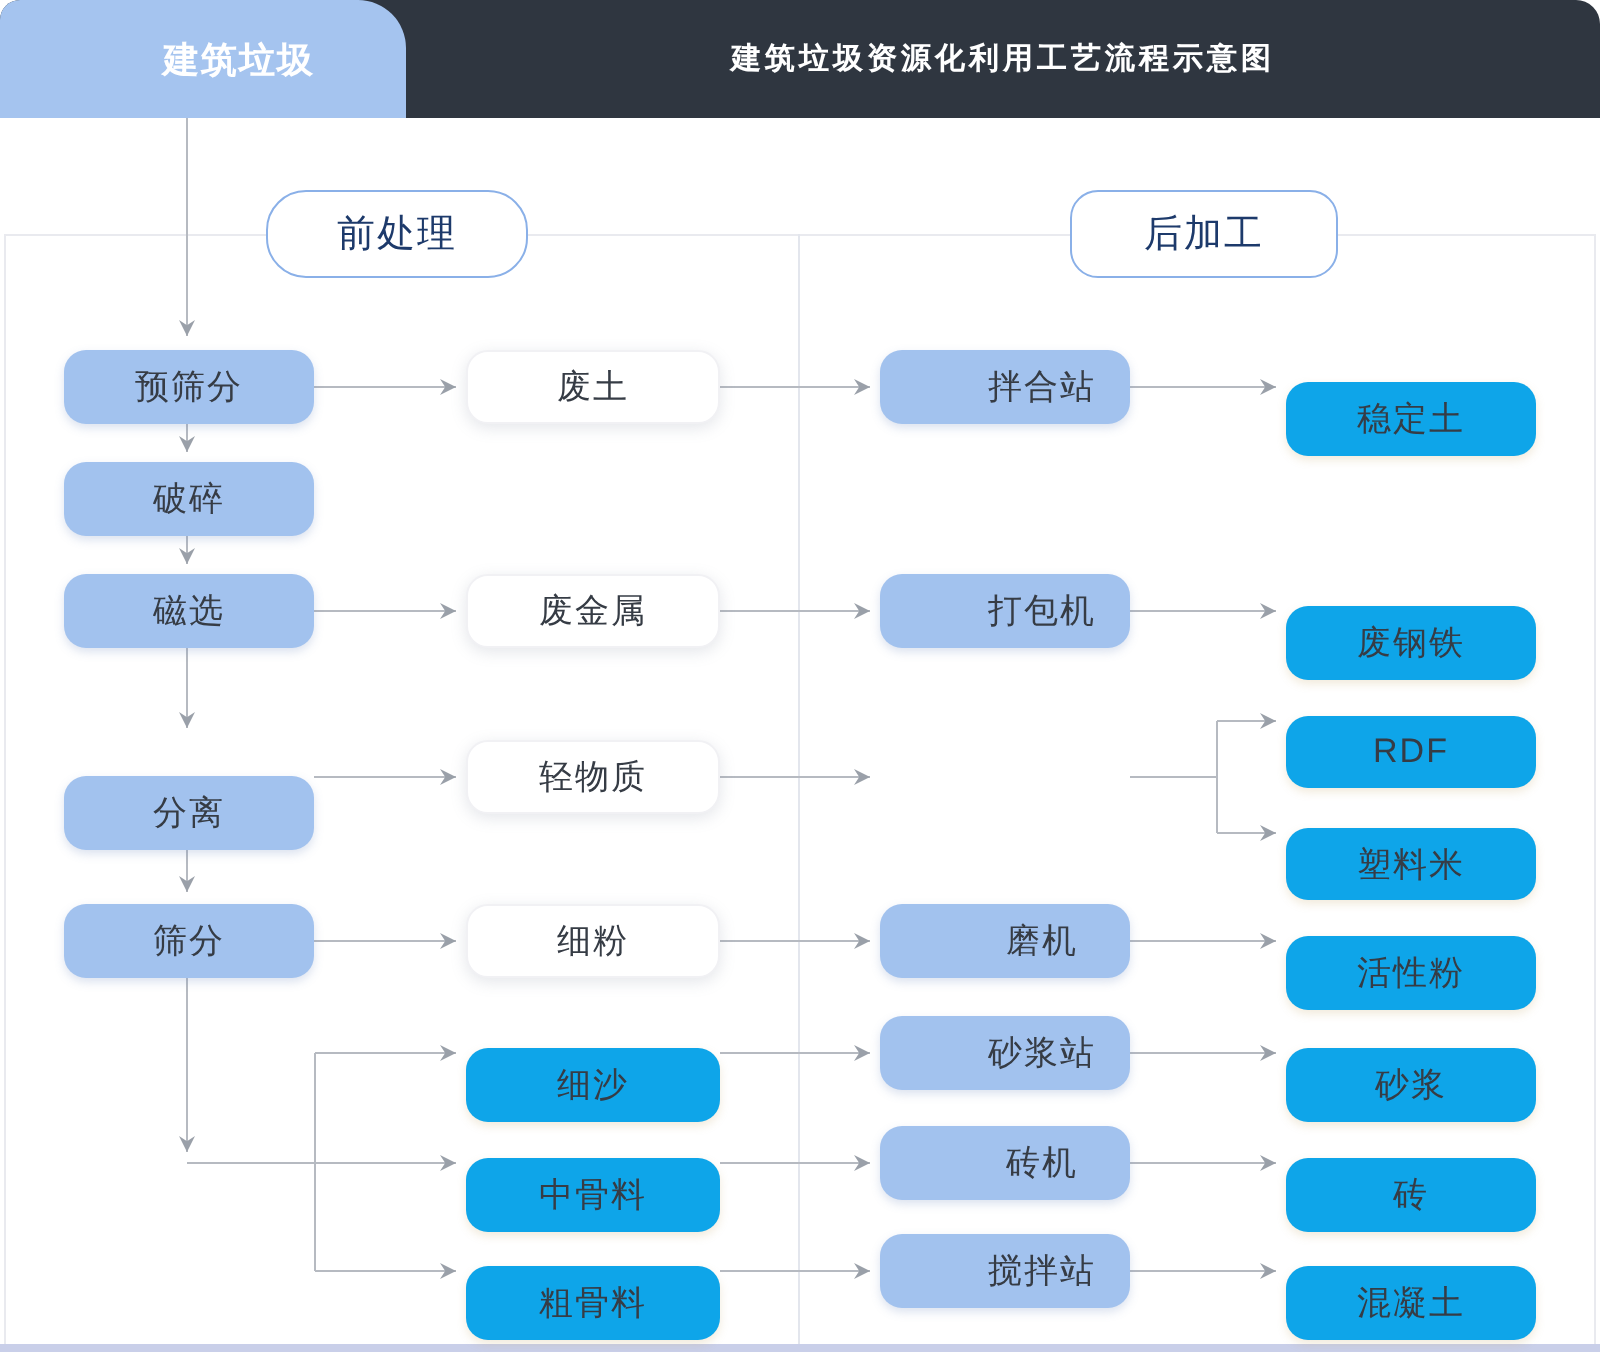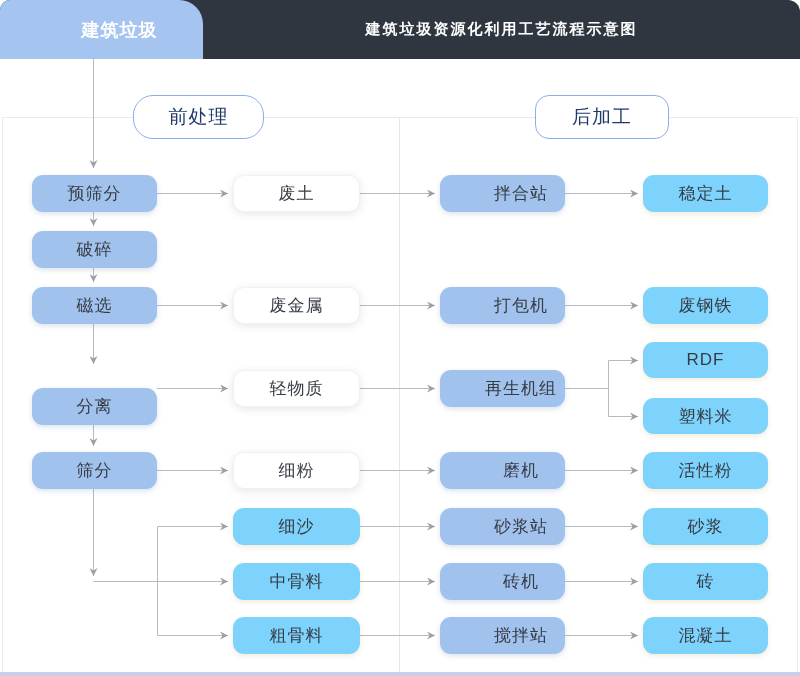--- a/index.html
+++ b/index.html
@@ -60,21 +60,21 @@
 
   
   .node {
     position: absolute; height: 37px;
     border-radius: 11px;
     display: flex; align-items: center; justify-content: center;
     font-size: 17px; color: #363c45; letter-spacing: 1px;
     z-index: 2;
   }
   .n-blue   { background: #a2c2ee; box-shadow: 0 2px 5px rgba(110,140,190,0.25); font-family: Liberation Serif, serif; }
-  .n-yellow { background: #7dd3fc; box-shadow: 0 2px 5px rgba(190,160,90,0.22); }
+  .n-yellow { background: #0ea5e9; box-shadow: 0 2px 5px rgba(190,160,90,0.22); margin-top: 16px; }
   .n-white  { background: #ffffff; border: 1px solid #f1f1f4;
               box-shadow: 0 2px 8px rgba(120,130,150,0.20); }
   .c1 { left: 32px;  width: 125px; }
   .c2 { left: 233px; width: 127px; }
   .c3 { left: 440px; width: 125px; padding-left: 37px; }
   .c4 { left: 643px; width: 125px; }
 
   
   svg.flow { position: absolute; left: 0; top: 0; z-index: 1; }
 </style>
@@ -156,21 +156,20 @@
   <div class="node n-white  c2" style="top:175px">废土</div>
   <div class="node n-white  c2" style="top:287px">废金属</div>
   <div class="node n-white  c2" style="top:370px">轻物质</div>
   <div class="node n-white  c2" style="top:452px">细粉</div>
   <div class="node n-yellow c2" style="top:508px">细沙</div>
   <div class="node n-yellow c2" style="top:563px">中骨料</div>
   <div class="node n-yellow c2" style="top:617px">粗骨料</div>
 
   <div class="node n-blue c3" style="top:175px">拌合站</div>
   <div class="node n-blue c3" style="top:287px">打包机</div>
-  <div class="node n-blue c3" style="top:370px">再生机组</div>
   <div class="node n-blue c3" style="top:452px">磨机</div>
   <div class="node n-blue c3" style="top:508px">砂浆站</div>
   <div class="node n-blue c3" style="top:563px">砖机</div>
   <div class="node n-blue c3" style="top:617px">搅拌站</div>
 
   <div class="node n-yellow c4" style="top:175px">稳定土</div>
   <div class="node n-yellow c4" style="top:287px">废钢铁</div>
   <div class="node n-yellow c4" style="top:342px;height:36px">RDF</div>
   <div class="node n-yellow c4" style="top:398px;height:36px">塑料米</div>
   <div class="node n-yellow c4" style="top:452px">活性粉</div>

